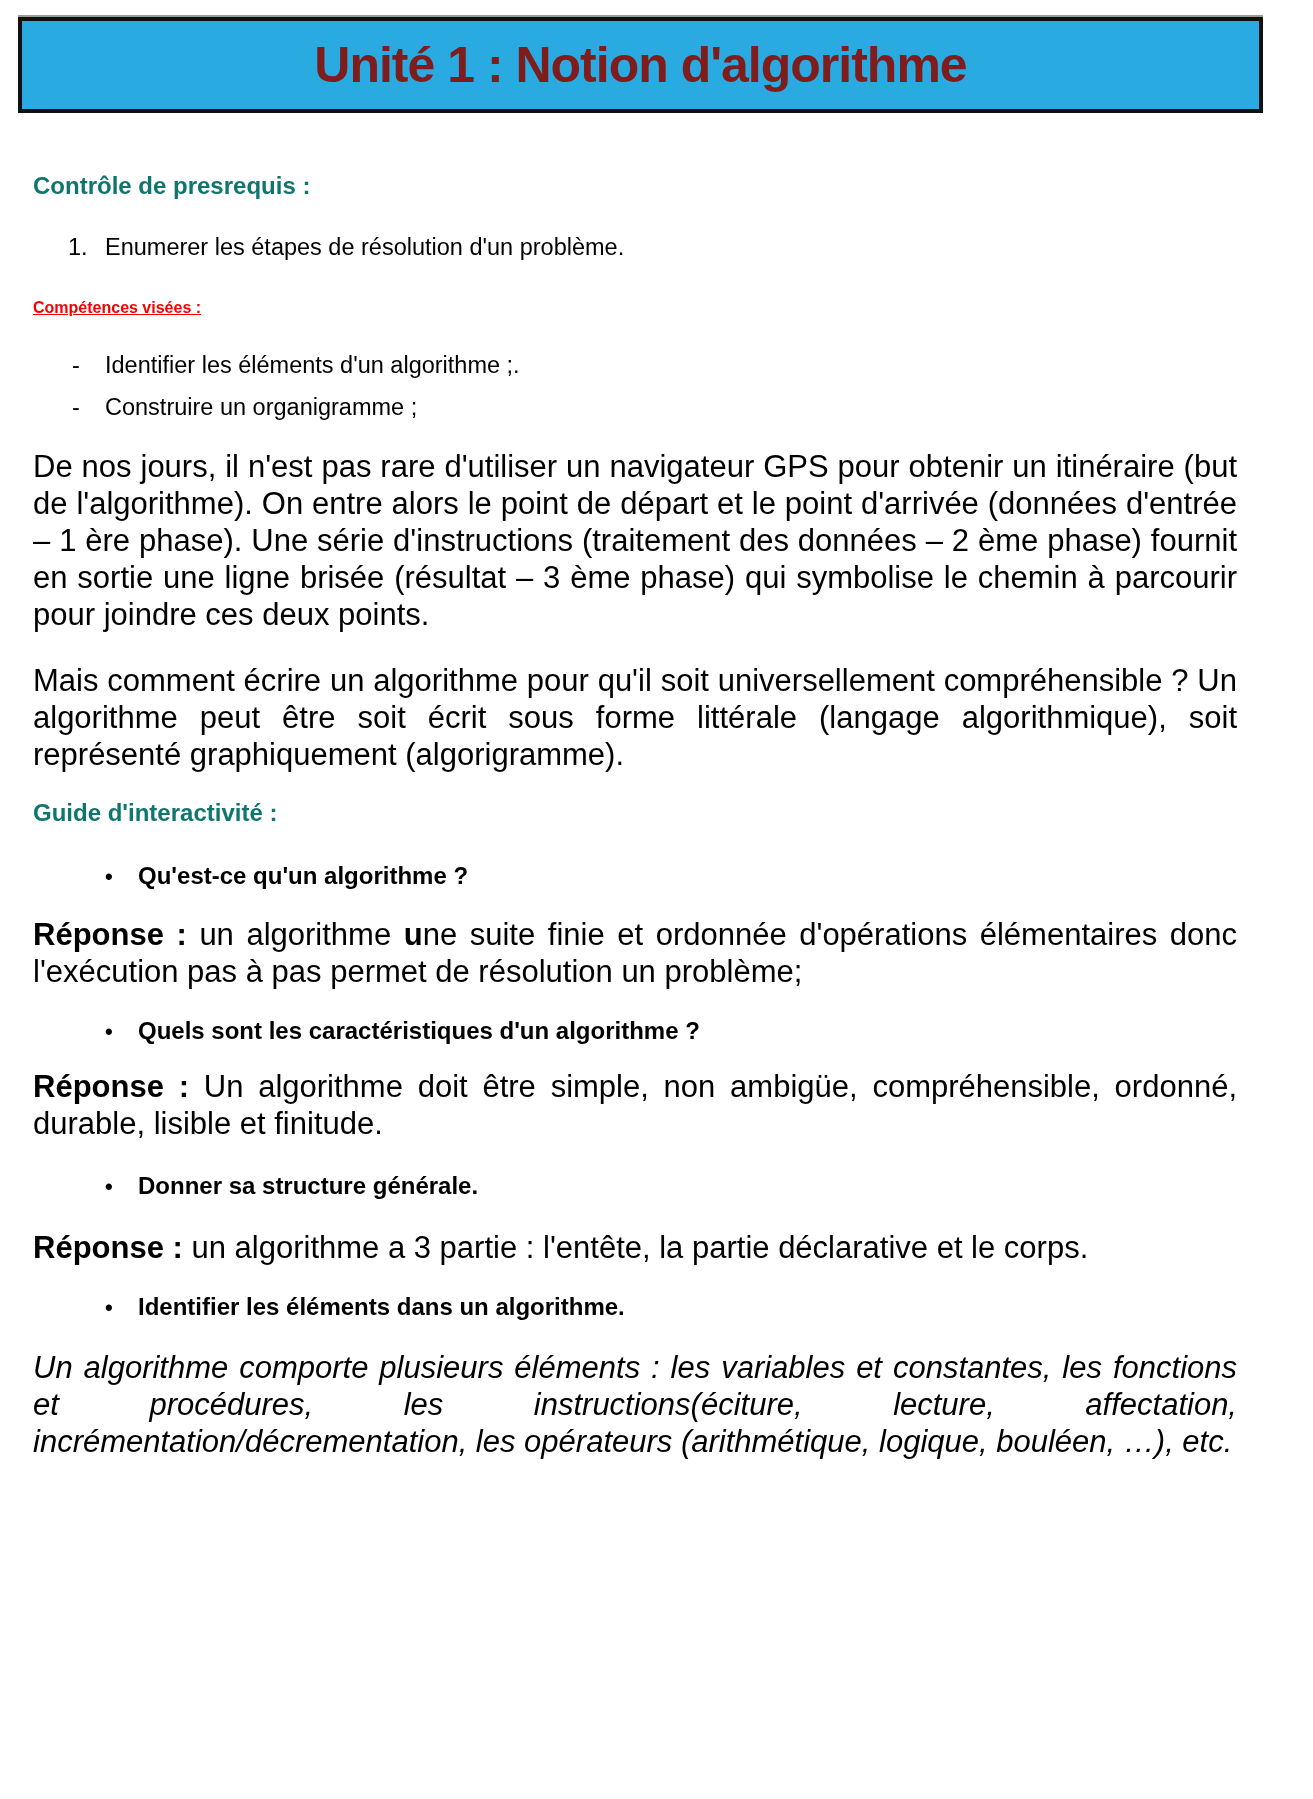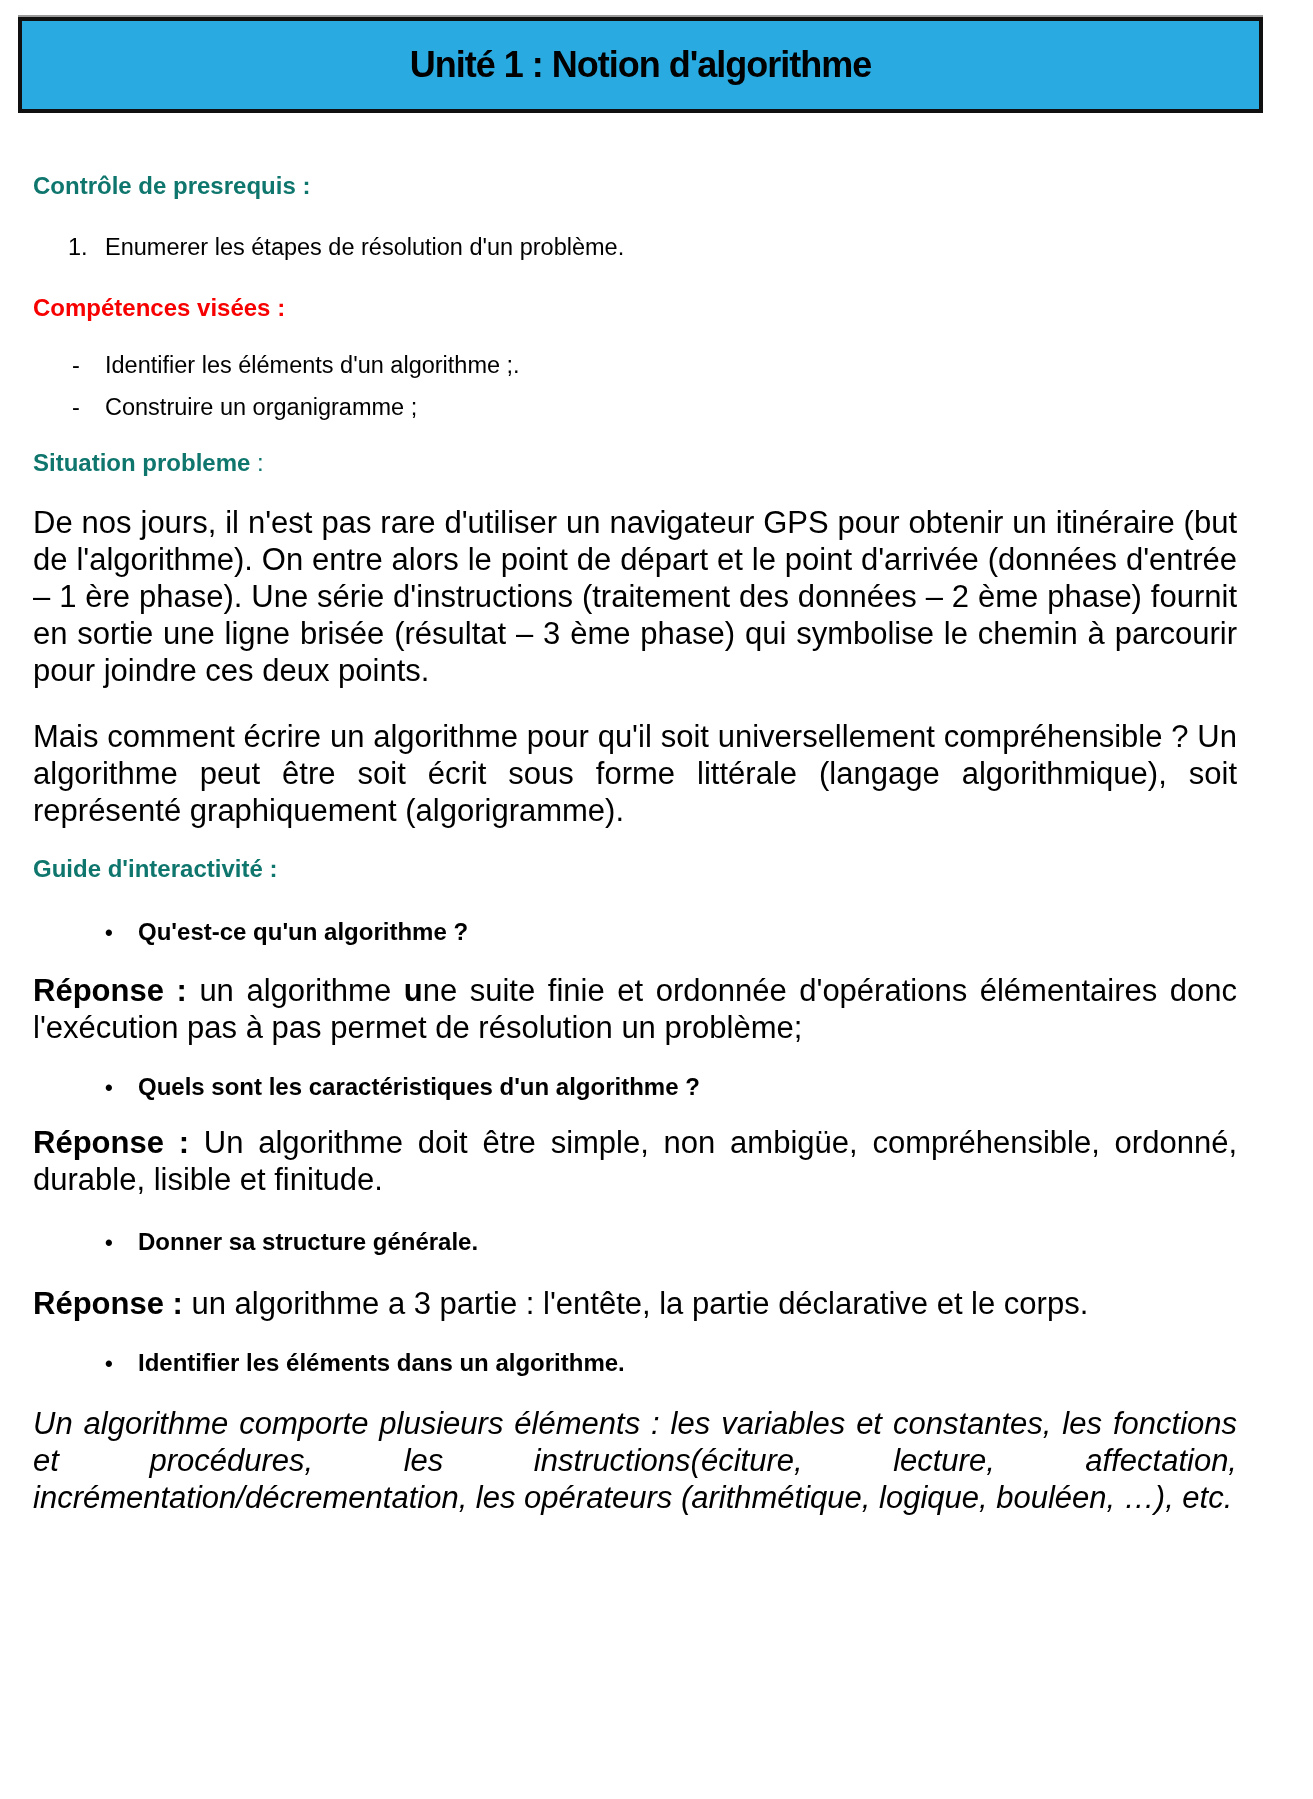--- a/index.html
+++ b/index.html
@@ -21,41 +21,42 @@
     height: 96px;
     box-sizing: border-box;
     background: #29abe2;
     border: 4px solid #101010;
     display: flex;
     align-items: center;
     justify-content: center;
     box-shadow: 0 -2px 0 #9a9a9a;
   }
   .banner-title {
-    font-size: 36px;
+    font-size: 50px;
     font-weight: 700;
-    color: #000000;
+    color: #7f1d1d;
     letter-spacing: -1px;
     white-space: nowrap;
   }
   .content {
     margin-left: 33px;
     width: 1204px;
   }
   .h-black {
     font-size: 24px;
     font-weight: 700;
     line-height: 30px;
     color: #0f766e;
   }
   .h-red {
-    font-size: 24px;
+    font-size: 16px;
     font-weight: 700;
     line-height: 30px;
     color: #f70000;
+    text-decoration: underline;
   }
   .h-prereq   { margin-top: 58px; }
   .h-comp     { margin-top: 31px; }
   .h-sit      { margin-top: 26px; }
   .h-guide    { margin-top: 25px; }
   .colon-normal { font-weight: 400; }
 
   .num-row {
     margin-top: 31px;
     margin-left: 35px;
@@ -133,21 +134,20 @@
       <div class="dash-row">
         <span class="dash-marker">-</span>
         <span>Identifier les éléments d'un algorithme ;.</span>
       </div>
       <div class="dash-row">
         <span class="dash-marker">-</span>
         <span>Construire un organigramme ;</span>
       </div>
     </div>
 
-    <div class="h-black h-sit"><span>Situation probleme</span><span class="colon-normal"> :</span></div>
 
     <div class="para p-sit1">De nos jours, il n'est pas rare d'utiliser un navigateur GPS pour obtenir un itinéraire (but de l'algorithme). On entre alors le point de départ et le point d'arrivée (données d'entrée – 1 ère phase). Une série d'instructions (traitement des données – 2 ème phase) fournit en sortie une ligne brisée (résultat – 3 ème phase) qui symbolise le chemin à parcourir pour joindre ces deux points.</div>
 
     <div class="para p-sit2">Mais comment écrire un algorithme pour qu'il soit universellement compréhensible ? Un algorithme peut être soit écrit sous forme littérale (langage algorithmique), soit représenté graphiquement (algorigramme).</div>
 
     <div class="h-black h-guide">Guide d'interactivité :</div>
 
     <div class="bullet-row b1">
       <span class="bullet-marker">•</span>
       <span>Qu'est-ce qu'un algorithme ?</span>

